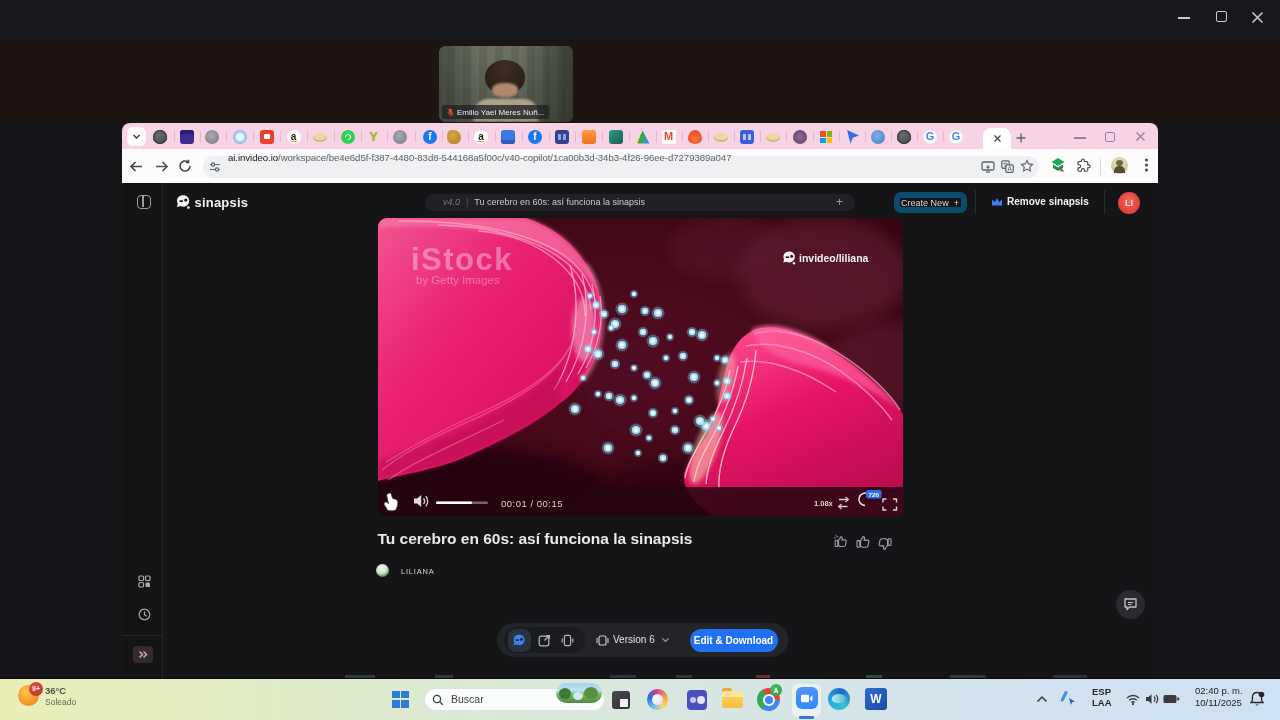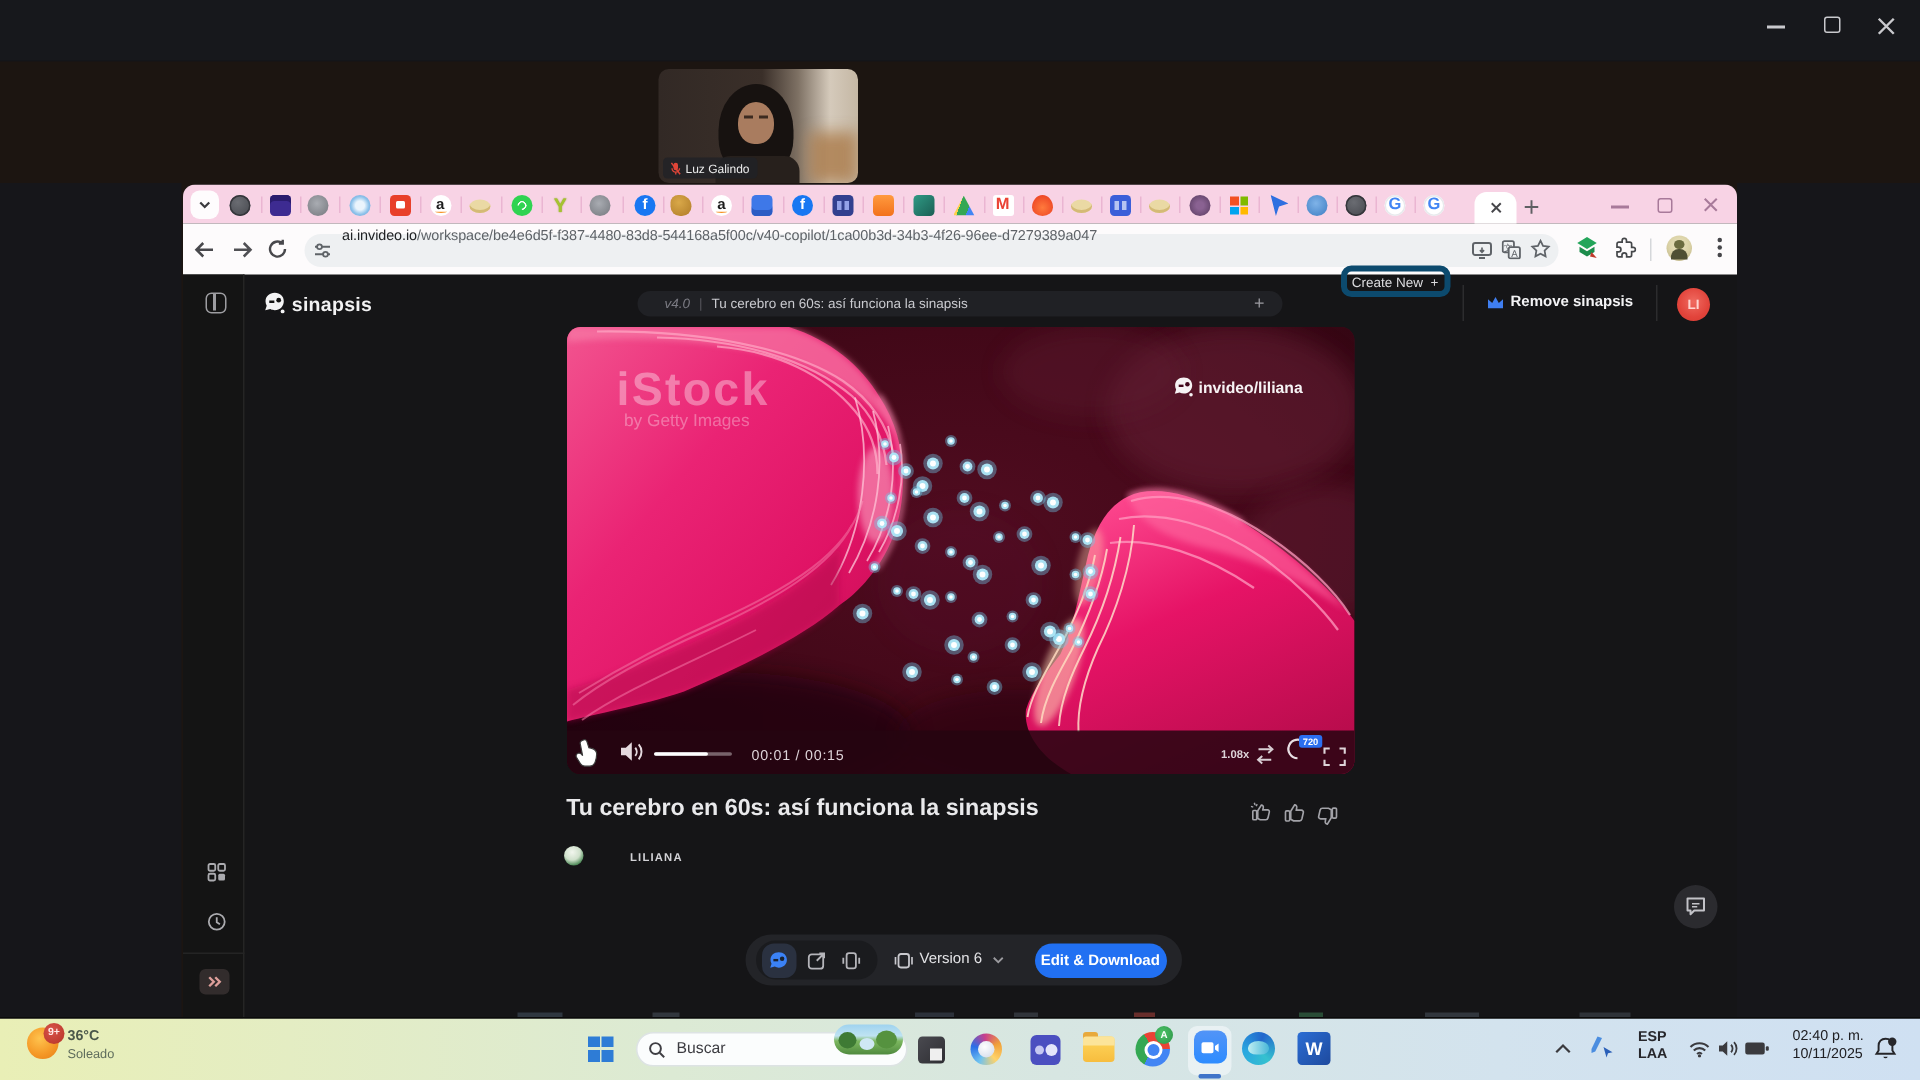--- a/index.html
+++ b/index.html
@@ -15,34 +15,32 @@
 
 <div class="a" style="left:1178px;top:17px;width:12px;height:2px;background:#c9c9cd"></div>
 <div class="a" style="left:1216px;top:11px;width:11px;height:11px;border:1.5px solid #c9c9cd;border-radius:2px"></div>
 <svg class="a" style="left:1251px;top:11px" width="13" height="13" viewBox="0 0 13 13">
     <path d="M1.5 1.5 L11.5 11.5 M11.5 1.5 L1.5 11.5" stroke="#c9c9cd" stroke-width="1.6"></path>
   </svg>
 
 <div class="a" style="left:439px;top:46px;width:402px;height:76px;display:flex;gap:1px">
 
 
-
- <div style="position:relative;width:133px;height:76px;border-radius:7px;overflow:hidden;background:linear-gradient(90deg,#322925 0%,#3a2f29 52%,#7e7164 70%,#d5cabb 86%,#c4b7a4 100%)">
-  <div class="a" style="left:100px;top:42px;width:33px;height:34px;background:#ad7f50;filter:blur(5px);opacity:.85"></div>
-  <div class="a" style="left:40px;top:10px;width:50px;height:62px;border-radius:50% 50% 42% 42%;background:#171210"></div>
-  <div class="a" style="left:53px;top:22px;width:24px;height:28px;border-radius:50% 50% 45% 45%;background:#a97c5f"></div>
-  <div class="a" style="left:57px;top:31px;width:6px;height:2px;background:#3c2a20"></div>
-  <div class="a" style="left:67px;top:31px;width:6px;height:2px;background:#3c2a20"></div>
-  <div class="a" style="left:38px;top:58px;width:56px;height:18px;border-radius:10px 10px 0 0;background:#27201c"></div>
+ <div style="position:relative;width:134px;height:76px;border-radius:7px;overflow:hidden;background:repeating-linear-gradient(90deg,#6e7366 0 8px,#5d6255 8px 16px)">
+  <div class="a" style="left:0;top:0;width:134px;height:76px;background:linear-gradient(90deg,rgba(50,54,46,.6) 0%,rgba(50,54,46,0) 30%,rgba(50,54,46,0) 60%,rgba(38,42,34,.7) 100%),linear-gradient(180deg,rgba(110,116,102,.35) 0%,rgba(36,38,32,.35) 100%)"></div>
+  <div class="a" style="left:46px;top:14px;width:40px;height:34px;border-radius:50% 50% 46% 46%;background:radial-gradient(ellipse at 50% 25%,#3e2f25 0%,#32231b 55%,#261a13 100%);filter:blur(.6px)"></div>
+  <div class="a" style="left:53px;top:37px;width:26px;height:14px;border-radius:42%;background:#b08a6c;filter:blur(1.2px)"></div>
+  <div class="a" style="left:35px;top:53px;width:64px;height:23px;border-radius:14px 14px 0 0;background:linear-gradient(180deg,#b2a68d,#978b74);filter:blur(1px)"></div>
   <div class="lbl"><svg width="7" height="9" viewBox="0 0 7 9">
           <rect x="2" y="0.5" width="3" height="5" rx="1.5" fill="#e04538"></rect>
           <path d="M1 4.2 a2.5 2.5 0 0 0 5 0 M3.5 6.8 V8.4" stroke="#e04538" stroke-width=".9" fill="none"></path>
           <line x1="0.6" y1="0.6" x2="6.4" y2="8.2" stroke="#e04538" stroke-width="1"></line>
-        </svg>Luz Galindo</div>
+        </svg>Emilio Yael Meres Nuñ...</div>
  </div>
+
 </div>
 
 <div class="a" style="left:121.5px;top:122.5px;width:1036px;height:557px;border-radius:8px 8px 0 0;overflow:hidden;background:#151517">
   <div style="height:26px;background:#f8d3e5"></div>
   <div style="height:34px;background:#fdfbfc"></div>
 </div>
 
 <div class="a" style="left:127px;top:127px;width:19px;height:19px;background:#fefcfd;border-radius:6px"><svg width="19" height="19" viewBox="0 0 19 19">
       <path d="M6.5 8 l3 3 l3 -3" stroke="#3c3c40" stroke-width="1.5" fill="none"></path>
     </svg></div>
@@ -198,21 +196,21 @@
   </svg>
 <div class="a" style="left:194.5px;top:195px;font-size:13px;font-weight:bold;color:#f2f2f3;letter-spacing:0.2px">sinapsis</div>
 <div class="a" style="left:425px;top:193.5px;width:430px;height:17.5px;border-radius:9px;background:#202125;display:flex;align-items:center">
   <span style="margin-left:18px;font-size:9px;font-style:italic;color:#7b7b83">v4.0</span>
   <span style="margin:0 6px;font-size:9px;color:#55555b">|</span>
   <span style="font-size:9px;color:#c9cacf">Tu cerebro en 60s: así funciona la sinapsis</span>
   <span style="position:absolute;right:12px;font-size:12px;color:#9a9aa0;font-weight:300">+</span>
 </div>
 <div class="a" style="left:975px;top:190px;width:1px;height:24px;background:#2c2c2e"></div>
 <div class="a" style="left:1104px;top:190px;width:1px;height:24px;background:#2c2c2e"></div>
-<div class="a" style="left:893.5px;top:177px;width:73px;height:21px;border:4px solid #0c4a6e;border-radius:7px;display:flex;align-items:center;justify-content:center;font-size:9px;color:#dcdcdf">Create New&nbsp; +</div>
+<div class="a" style="left:893.5px;top:192px;width:73px;height:21px;border:6px solid #0c4a6e;border-radius:7px;display:flex;align-items:center;justify-content:center;font-size:9px;color:#dcdcdf">Create New&nbsp; +</div>
 <svg class="a" style="left:991px;top:196.5px" width="12" height="10" viewBox="0 0 12 10">
     <path d="M1 8.5 L1 2.5 L3.8 5 L6 1 L8.2 5 L11 2.5 L11 8.5 Z" fill="#3f7ef0"></path>
   </svg>
 <div class="a" style="left:1007px;top:196px;font-size:10px;font-weight:bold;color:#f3f3f5">Remove sinapsis</div>
 <div class="a" style="left:1118px;top:191.5px;width:22px;height:22px;border-radius:50%;background:radial-gradient(circle at 50% 42%,#f06a60 0%,#e2443b 60%,#d63930 100%);display:flex;align-items:center;justify-content:center;font-size:9px;font-weight:bold;color:#ffd4cf">LI</div>
 <div id="player" class="a" style="left:377.5px;top:218px;width:525px;height:298px;border-radius:9px;overflow:hidden;background:#42081c"></div>
 <div class="a" style="left:377.5px;top:530px;font-size:15.5px;font-weight:600;color:#e9e9eb">Tu cerebro en 60s: así funciona la sinapsis</div>
 <svg class="a" style="left:833px;top:534px" width="16" height="15" viewBox="0 0 16 15">
     <path d="M5.5 6.5 l2.4 -3.8 c.9 .1 1.4 .7 1.3 1.6 l-.3 1.6 h3.1 c.8 0 1.4 .7 1.2 1.5 l-.9 4 c-.2 .7 -.7 1.1 -1.4 1.1 h-3.8 l-1.6 -.9 z" fill="none" stroke="#a2a2a8" stroke-width="1.1"></path>
     <rect x="2.2" y="6.3" width="2.6" height="6.2" rx="0.7" fill="none" stroke="#a2a2a8" stroke-width="1.1"></rect>
@@ -222,21 +220,21 @@
     <path d="M4.5 5.8 l2.6 -4.2 c1 .1 1.5 .8 1.4 1.7 l-.3 1.8 h3.4 c.9 0 1.5 .8 1.3 1.6 l-1 4.3 c-.2 .7 -.8 1.2 -1.5 1.2 h-4.1 l-1.8 -1 z" fill="none" stroke="#a2a2a8" stroke-width="1.1"></path>
     <rect x="1" y="5.6" width="2.8" height="6.7" rx="0.8" fill="none" stroke="#a2a2a8" stroke-width="1.1"></rect>
   </svg>
 <svg class="a" style="left:877px;top:536.5px" width="15" height="14" viewBox="0 0 15 14">
     <g transform="rotate(180 7.5 7)">
       <path d="M4.5 5.8 l2.6 -4.2 c1 .1 1.5 .8 1.4 1.7 l-.3 1.8 h3.4 c.9 0 1.5 .8 1.3 1.6 l-1 4.3 c-.2 .7 -.8 1.2 -1.5 1.2 h-4.1 l-1.8 -1 z" fill="none" stroke="#a2a2a8" stroke-width="1.1"></path>
       <rect x="1" y="5.6" width="2.8" height="6.7" rx="0.8" fill="none" stroke="#a2a2a8" stroke-width="1.1"></rect>
     </g>
   </svg>
 <div class="a" style="left:376px;top:563.5px;width:13px;height:13px;border-radius:50%;background:radial-gradient(circle at 42% 32%,#f2f6ee 0%,#cfe0cb 45%,#4e8a58 75%,#2e5e3c 100%)"></div>
-<div class="a" style="left:420px;top:567px;font-size:7.5px;font-weight:bold;color:#d2d2d6;letter-spacing:0.8px">LILIANA</div>
+<div class="a" style="left:401px;top:567px;font-size:7.5px;font-weight:normal;color:#d2d2d6;letter-spacing:0.8px">LILIANA</div>
 
 <div class="a" style="left:497px;top:623px;width:291px;height:34px;border-radius:17px;background:#232428"></div>
 <div class="a" style="left:503.5px;top:627px;width:81px;height:26px;border-radius:13px;background:#1a1b1e"></div>
 <div class="a" style="left:507.5px;top:628.5px;width:23px;height:23px;border-radius:8px;background:#2a3140"></div>
 <svg class="a" style="left:512px;top:633px" width="14" height="14" viewBox="0 0 14 14">
     <path d="M7.2 1.8 c3.2 0 5.4 2.1 5.4 5 0 3 -2.3 5.3 -5.4 5.3 -1 0 -1.9 -.25 -2.7 -.7 l-3 .75 .85 -2.7 c-.45 -.8 -.7 -1.7 -.7 -2.65 0 -2.9 2.3 -5 5.55 -5 z" fill="#3b82f6"></path>
     <circle cx="9.4" cy="6.2" r="1.5" fill="#1a2330"></circle>
     <rect x="3.6" y="6.3" width="3.2" height="1.6" fill="#1a2330"></rect>
   </svg>
 <svg class="a" style="left:538px;top:633.5px" width="13" height="13" viewBox="0 0 13 13">

